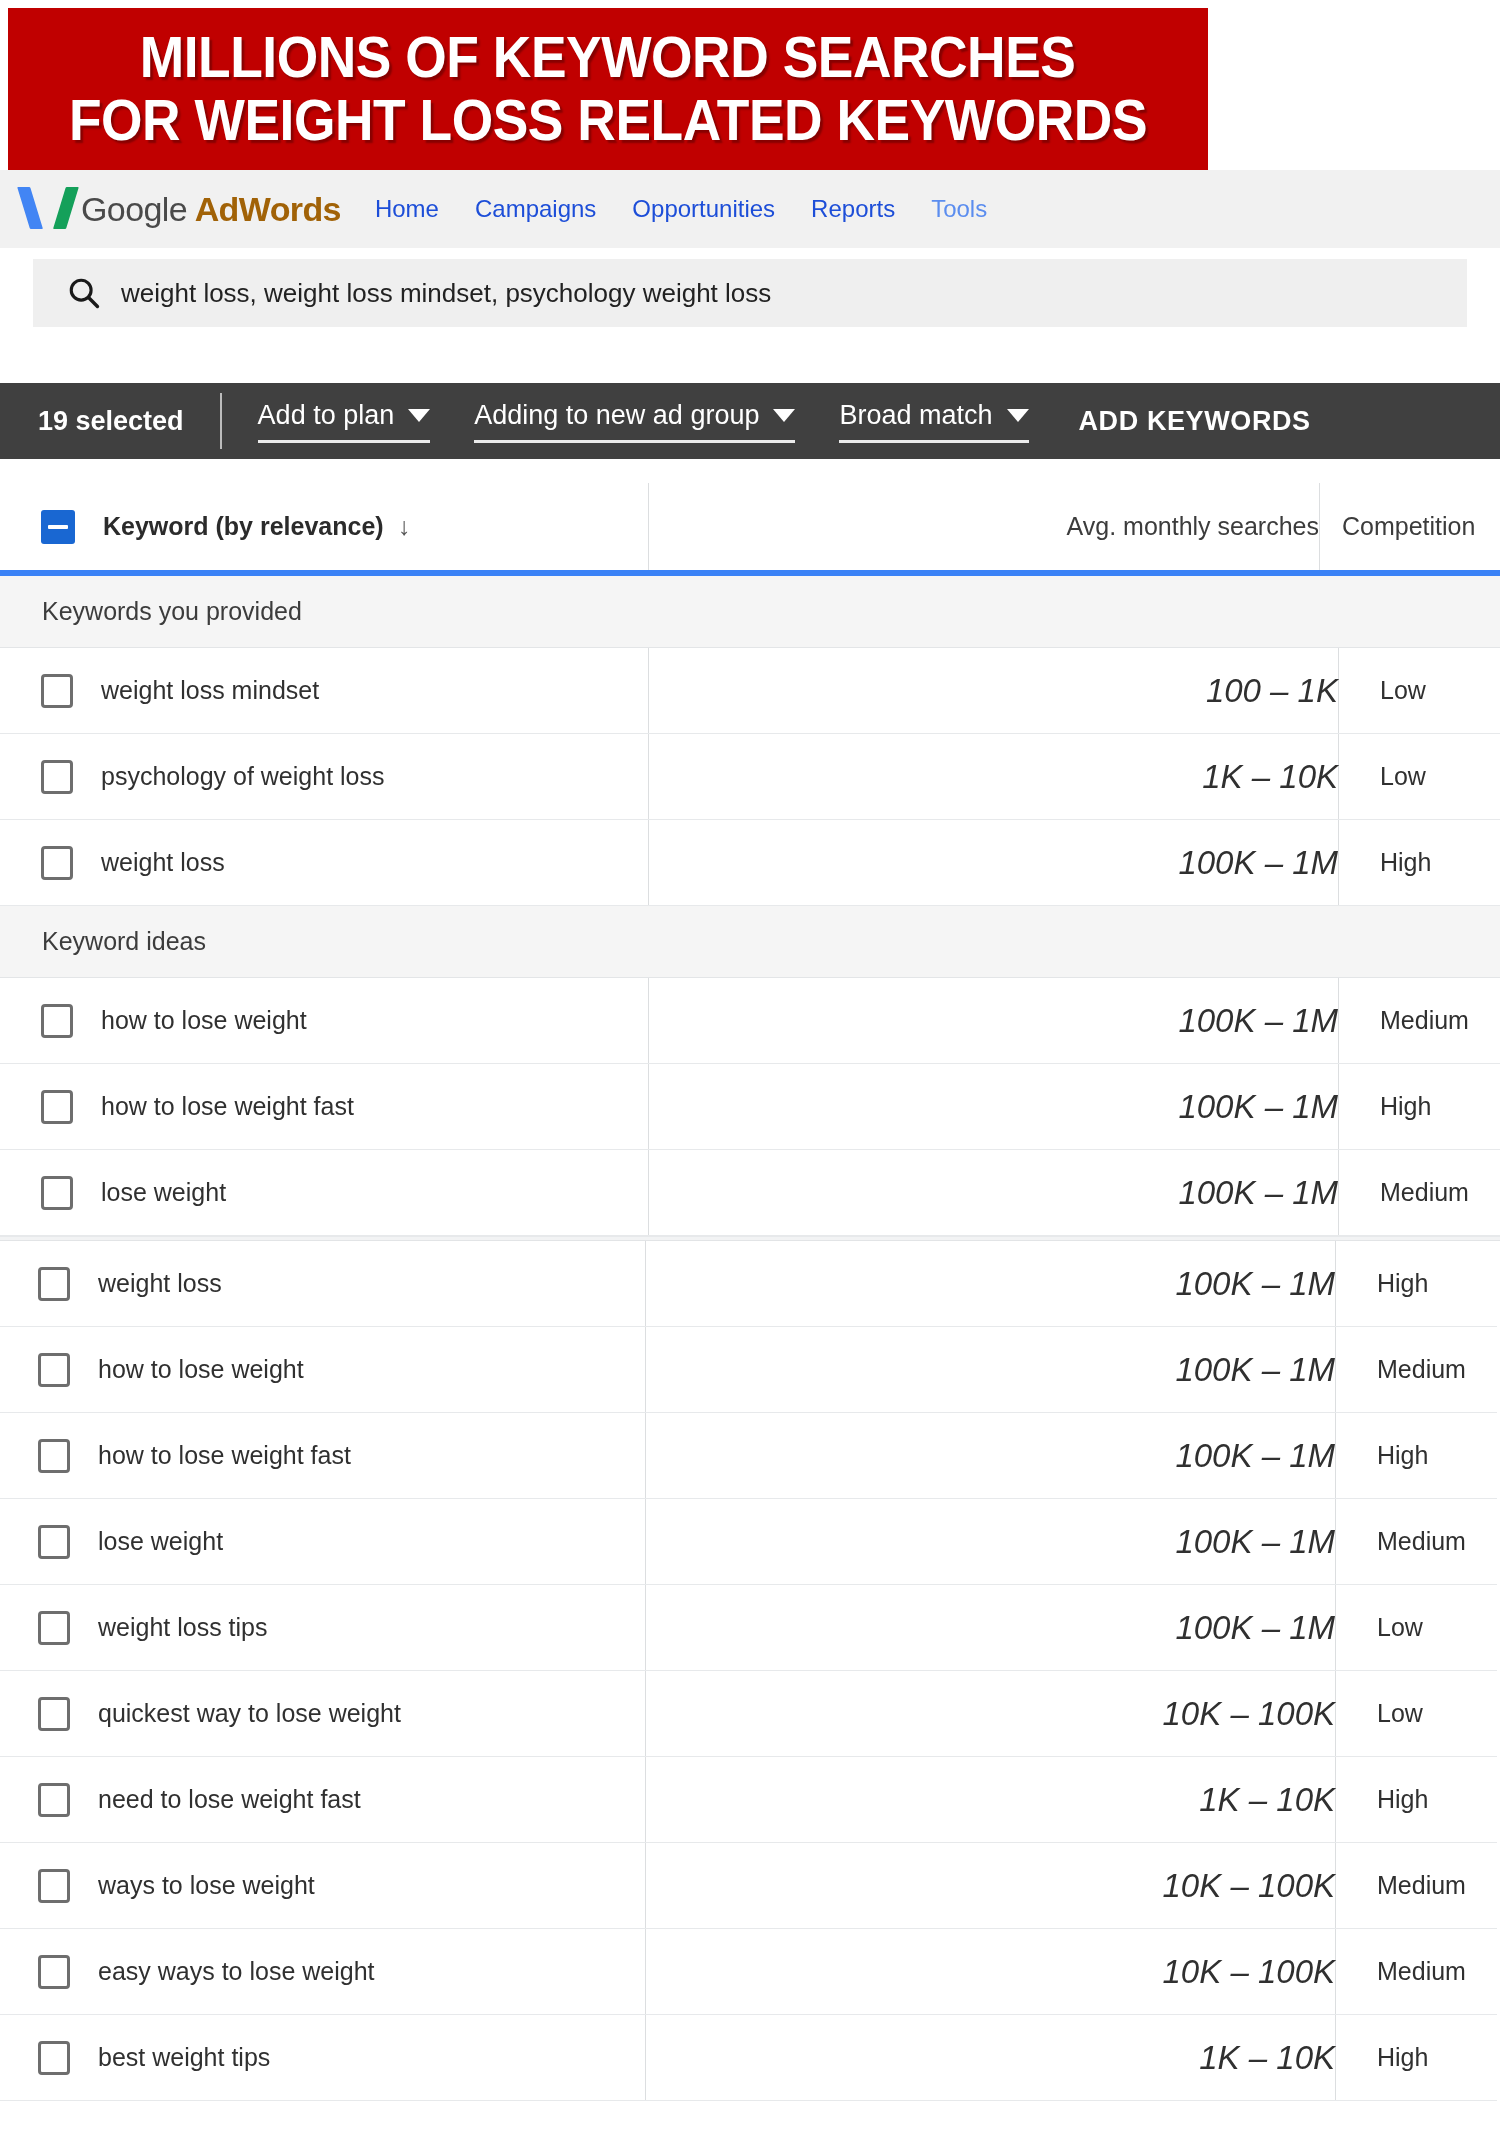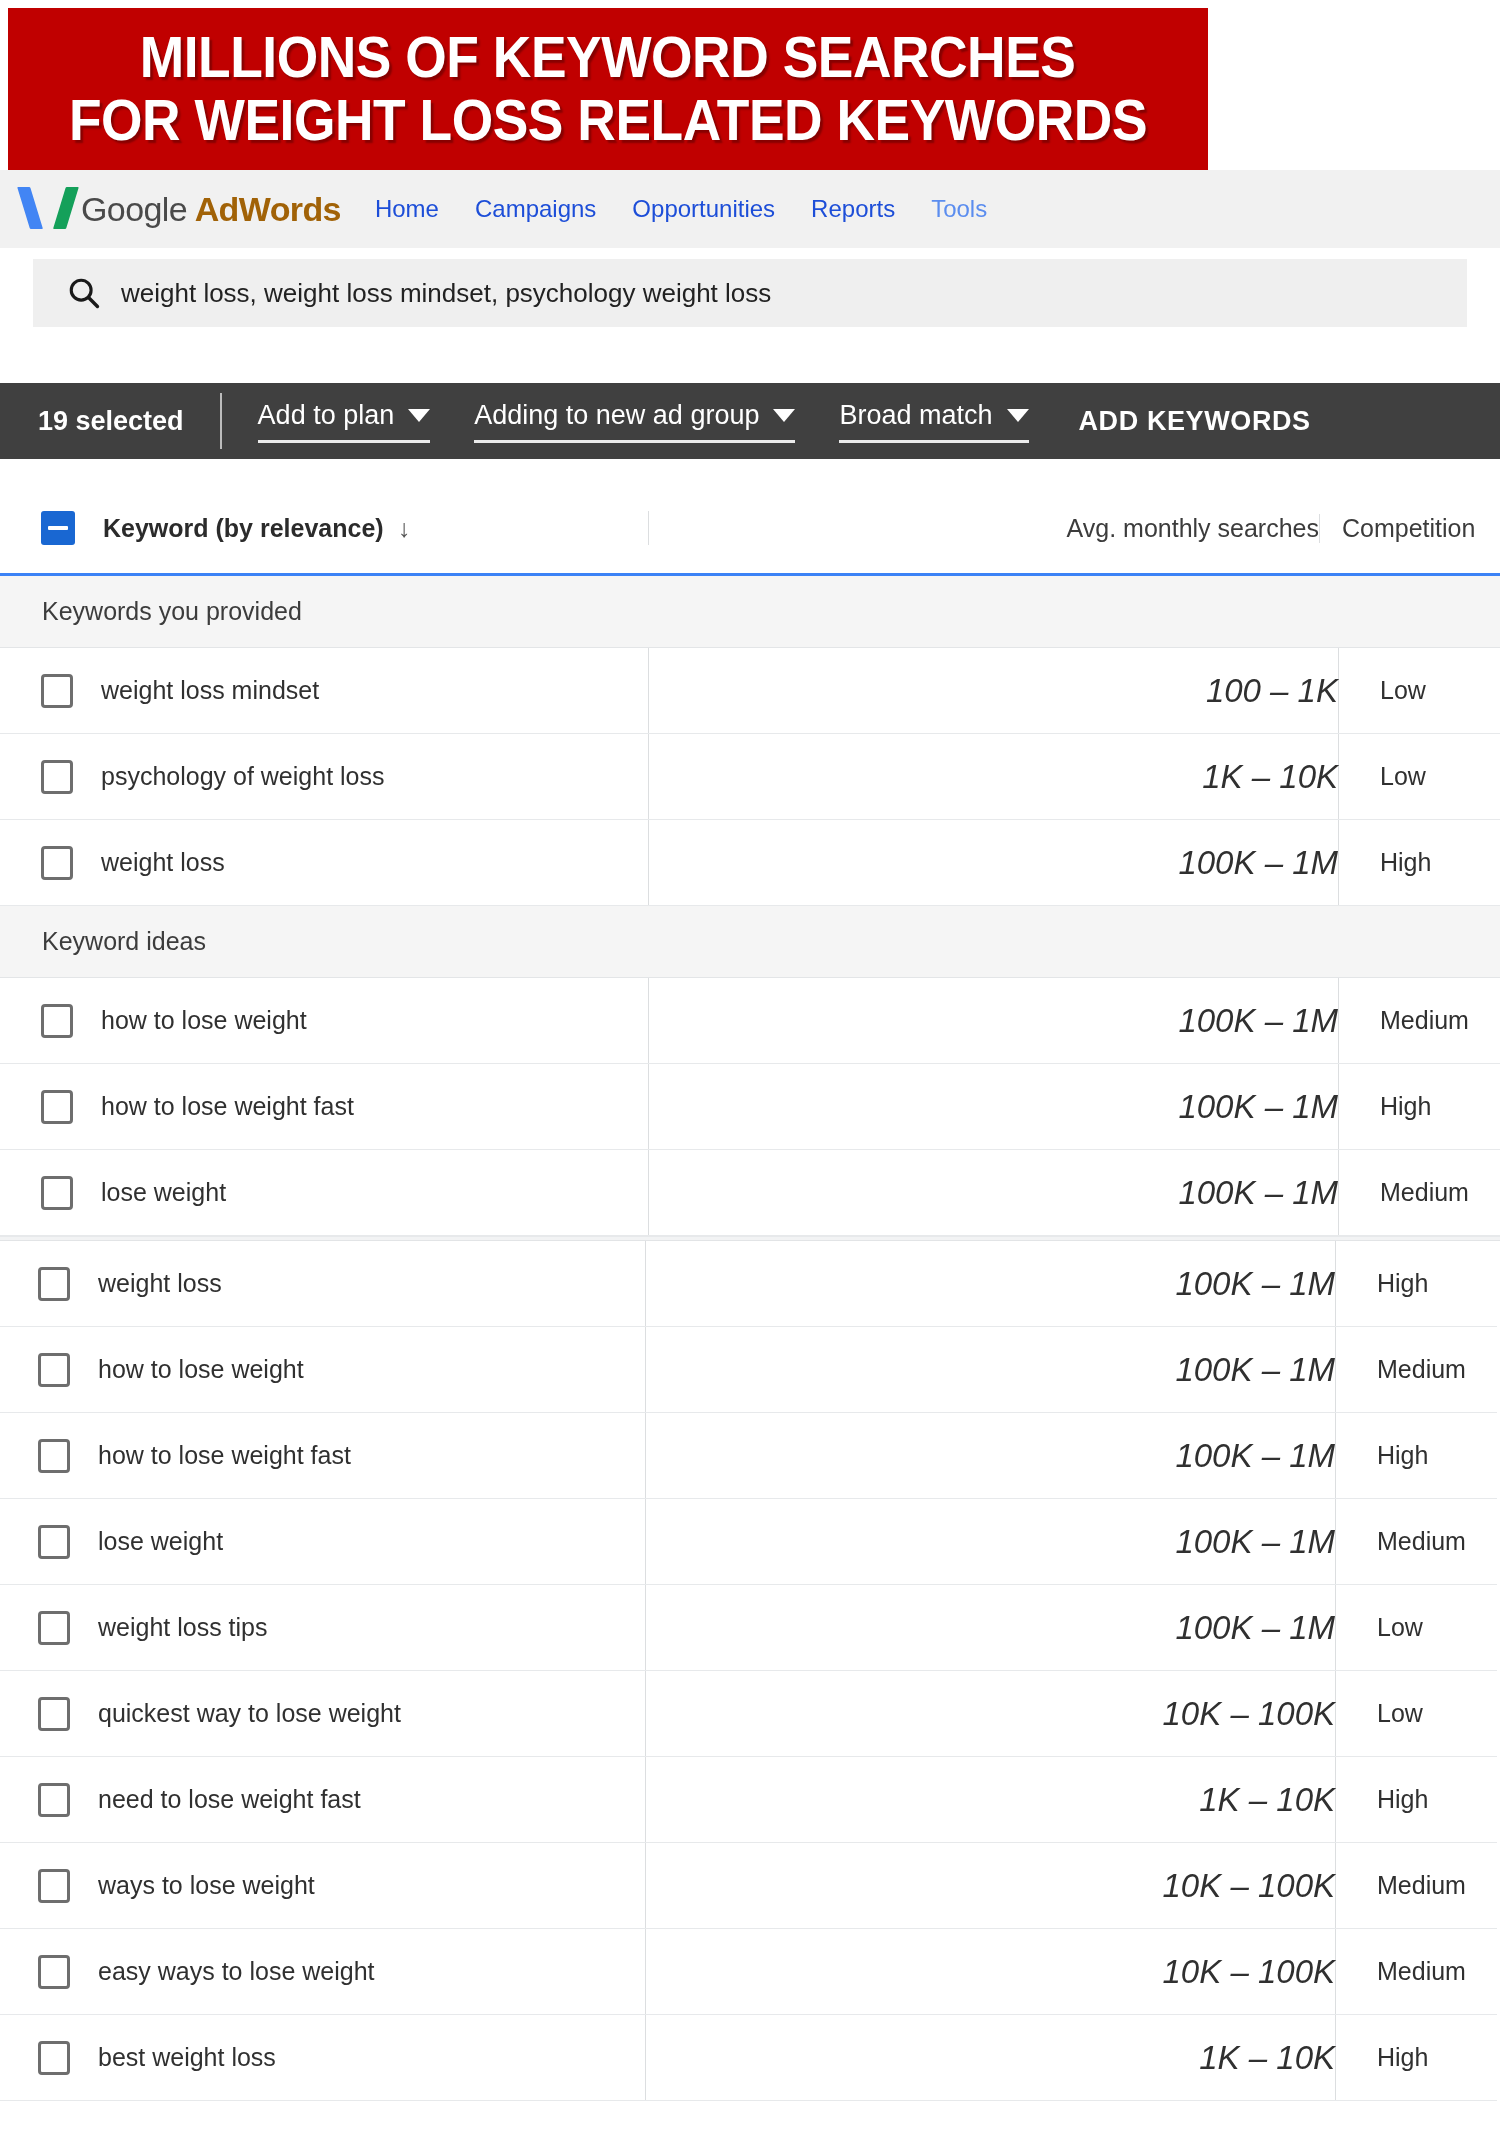--- a/index.html
+++ b/index.html
@@ -210,22 +210,21 @@
     background: #ffffff;
   }
   .tr {
     display: flex;
     align-items: stretch;
     width: 1500px;
     background: #ffffff;
   }
   .th-row {
     height: 93px;
-    border-bottom: 3px solid #3b82f6;
-    align-items: center;
+    border-bottom: 6px solid #3b82f6;
   }
   .c-keyword {
     width: 649px;
     flex: none;
     display: flex;
     align-items: center;
     border-right: 1px solid #dcdee0;
   }
   .c-searches {
     width: 671px;
@@ -618,21 +617,21 @@
           <span class="val-text">10K – 100K</span>
         </div>
         <div class="c-competition">
           <span class="comp-text">Medium</span>
         </div>
       </div>
 
       <div class="tr data-row">
         <div class="c-keyword">
           <div class="row-check"></div>
-          <span class="kw-text">best weight loss</span>
+          <span class="kw-text">best weight tips</span>
         </div>
         <div class="c-searches">
           <span class="val-text">1K – 10K</span>
         </div>
         <div class="c-competition">
           <span class="comp-text">High</span>
         </div>
       </div>
 
     </div>

